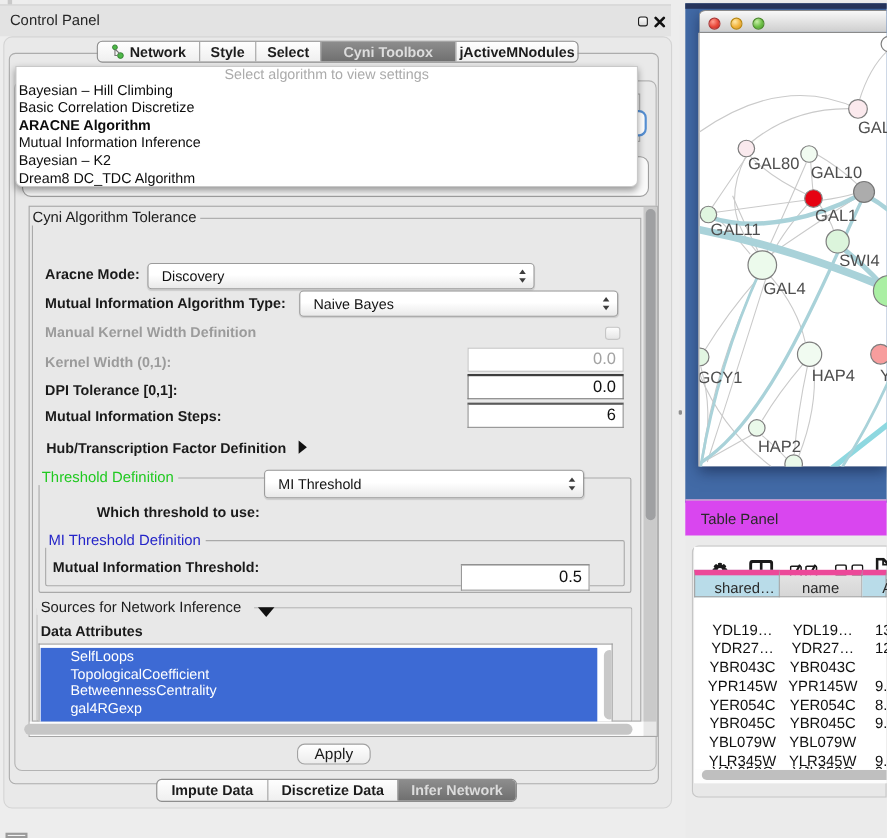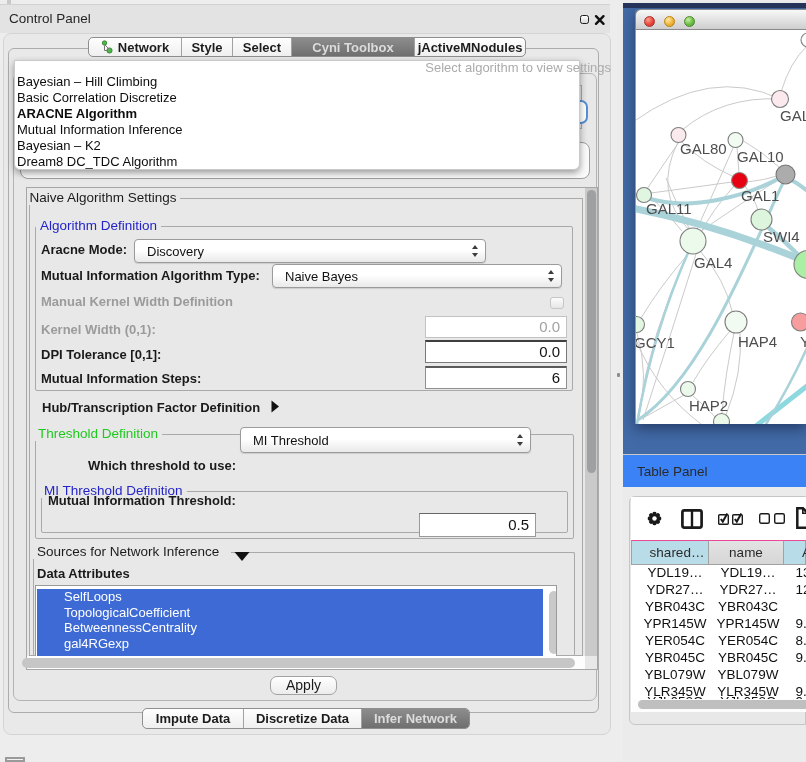--- a/index.html
+++ b/index.html
@@ -43,45 +43,45 @@
 .combo .ar:before, .combo .ar:after { content:""; position:absolute; left:0;
   border-left:3.5px solid transparent; border-right:3.5px solid transparent; }
 .combo .ar:before { top:0; border-bottom:4.5px solid #3c3c3c; }
 .combo .ar:after { bottom:0; border-top:4.5px solid #3c3c3c; }
 .fld { position:absolute; background:#fff; font-size:15px; color:#111;
   text-align:right; padding-right:6px; }
 
 #popup { left:14px; top:60px; width:566px; height:110px; background:#FFFFFF;
   border:1px solid #C9C9C9; border-radius:0 0 6px 6px;
   box-shadow:0 3px 7px rgba(0,0,0,.38); z-index:50; }
-#popup .hint { position:absolute; left:0; width:100%; top:-1px; text-align:right;
-  color:#ABABAB; font-size:13px;margin-left:32px; }
+#popup .hint { position:absolute; left:0; width:100%; top:-1px; text-align:center;
+  color:#ABABAB; font-size:13px; }
 #popup .li { position:absolute; left:2px; font-size:13px; color:#0d0d0d; white-space:nowrap; }
 
 .vtrack { position:absolute; background:#CACACA; }
 .vthumb { position:absolute; background:#9FA0A2; border-radius:5px; }
 
 #desktop { left:623px; top:3px; width:183px; height:454px; background:#426AA6; }
 #desktop .topline { position:absolute; left:0; top:0; width:100%; height:5px; background:#27355C; }
 #netwin { left:635px; top:9px; width:171px; height:415px; box-shadow:0 5px 12px rgba(10,20,50,.5); }
 #nettitle { left:0; top:0; width:171px; height:21px;
   background:linear-gradient(#F8F8F8,#CECECE); border:1px solid #8A8A8A;
   border-right:none; border-radius:6px 0 0 0; }
 .light { position:absolute; top:7px; width:11px; height:11px; border-radius:50%; }
 #netcanvas { left:0; top:21px; width:171px; height:394px; background:#fff;
   border-left:1px solid #999; }
-#tphead { left:623px; top:454px; width:183px; height:33px; background:#3b82f6;
+#tphead { left:623px; top:454px; width:183px; height:33px; background:#d946ef;
   border-top:1px solid #C9C9C9; }
 #tphead .t { position:absolute; left:14px; top:9px; font-size:13.5px; color:#2a2a2a; }
 #tpbg { left:623px; top:487px; width:183px; height:275px; background:#EBEBEB; }
 #tpcard { left:629px; top:496px; width:177px; height:229px; background:#E8E8E8;
   border:1px solid #C6C6C6; border-radius:6px 0 0 6px; }
 #tpwhite { left:631px; top:497px; width:175px; height:215px; background:#fff; }
-.hcell { position:absolute; top:540px; height:25px; border-right:1px solid #A2A2A2;
-  border-top:1px solid #ec4899; border-bottom:1px solid #A2A2A2;
+.hcell { position:absolute; top:518px; height:25px; border-right:1px solid #A2A2A2;
+  border-top:5px solid #ec4899; border-bottom:1px solid #A2A2A2;
   font-size:13.5px; color:#2a2a2a; text-align:center; line-height:24px; }
 .trow { position:absolute; font-size:13.5px; color:#101010; width:78px; text-align:center; }
 </style>
 </head>
 <body>
 <div id="stage">
 
   <div class="abs" id="titlebar">
       <div class="t">Control Panel</div>
     </div>
@@ -109,24 +109,21 @@
   <div class="abs" style="left:480px;top:100px;width:108px;height:24px;border:2.5px solid #568FD2;border-radius:7px;background:#fff"></div>
   <div class="abs" style="left:20px;top:142px;width:570px;height:37px;border:1.5px solid #9E9E9E;border-radius:8px;background:#FAFAFA"></div>
 
   <div class="abs" style="left:26px;top:187px;width:572px;height:483px;border:1px solid #A6A6A6;background:#E8E8E8"></div>
   <div class="vtrack" style="left:585px;top:188px;width:12px;height:468px"></div>
   <div class="vthumb" style="left:586.5px;top:190px;width:9px;height:283px"></div>
   <div class="abs" style="left:27px;top:656px;width:558px;height:13px;background:#FDFDFD"></div>
   <div class="abs" style="left:22px;top:658px;width:553px;height:10px;background:#C6C6C6;border-radius:5px"></div>
 
   <div class="grp" style="left:29px;top:198px;width:554px;height:458px;border-radius:0">
-    <div class="ttl" style="left:-2.5px;padding:0 3px 0 2px">Naive Algorithm Settings</div>
-  </div>
-  <div class="grp" style="left:35px;top:226px;width:538px;height:165px">
-    <div class="ttl" style="color:#2424C8;left:0">Algorithm Definition</div>
+    <div class="ttl" style="left:-2.5px;padding:0 3px 0 2px">Cyni Algorithm Tolerance</div>
   </div>
   <div class="lbl" style="left:41px;top:242px">Aracne Mode:</div>
   <div class="combo" style="left:134px;top:239px;width:352px;height:24px">
       <span class="cv">Discovery</span>
       <span class="ar"></span>
     </div>
   <div class="lbl" style="left:41px;top:268px">Mutual Information Algorithm Type:</div>
   <div class="combo" style="left:272px;top:264px;width:290px;height:24px">
       <span class="cv">Naive Bayes</span>
       <span class="ar"></span>
@@ -147,21 +144,21 @@
     <div class="ttl" style="color:#1FC91F;left:-2px">Threshold Definition</div>
   </div>
   <div class="lbl" style="left:88px;top:458px">Which threshold to use:</div>
   <div class="combo" style="left:240px;top:427px;width:291px;height:26px">
       <span class="cv">MI Threshold</span>
       <span class="ar"></span>
     </div>
   <div class="grp" style="left:41px;top:491px;width:527px;height:42px">
     <div class="ttl" style="color:#2424C8;left:-2px">MI Threshold Definition</div>
   </div>
-  <div class="lbl" style="left:48px;top:493px">Mutual Information Threshold:</div>
+  <div class="lbl" style="left:48px;top:508px">Mutual Information Threshold:</div>
   <div class="fld" style="left:419px;top:513px;width:117px;height:24px;border:1px solid #999;border-top:1.5px solid #666;line-height:21px">0.5</div>
   <div class="grp" style="left:33px;top:552px;width:542px;height:104px;border-bottom:none">
     <div class="ttl" style="font-weight:normal;left:-1px">Sources for Network Inference &nbsp;</div>
   </div>
   <svg class="abs" style="left:234px;top:551px" width="16" height="11" viewBox="0 0 16 11">
       <path d="M0.5 1 L15.5 1 L8 10 Z" fill="#111"></path>
     </svg>
   <div class="lbl" style="left:37px;top:566px">Data Attributes</div>
   <div class="abs" style="left:35px;top:585px;width:522px;height:71px;background:#fff;border:1px solid #9A9A9A;border-bottom:none;overflow:hidden">
     <div style="position:absolute;left:1px;top:3px;width:506px;height:80px;background:#3D6AD4"></div>

